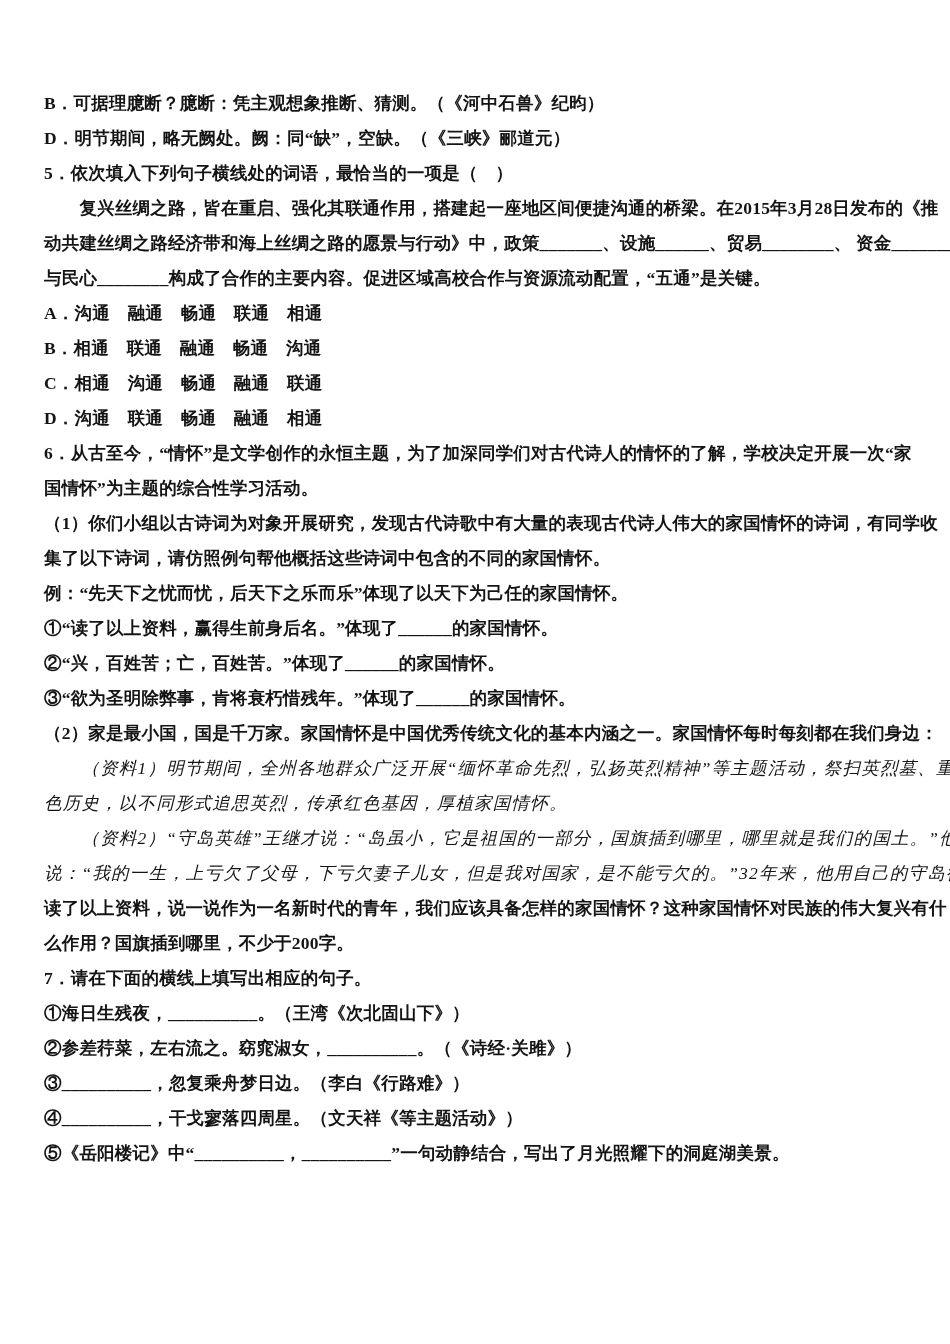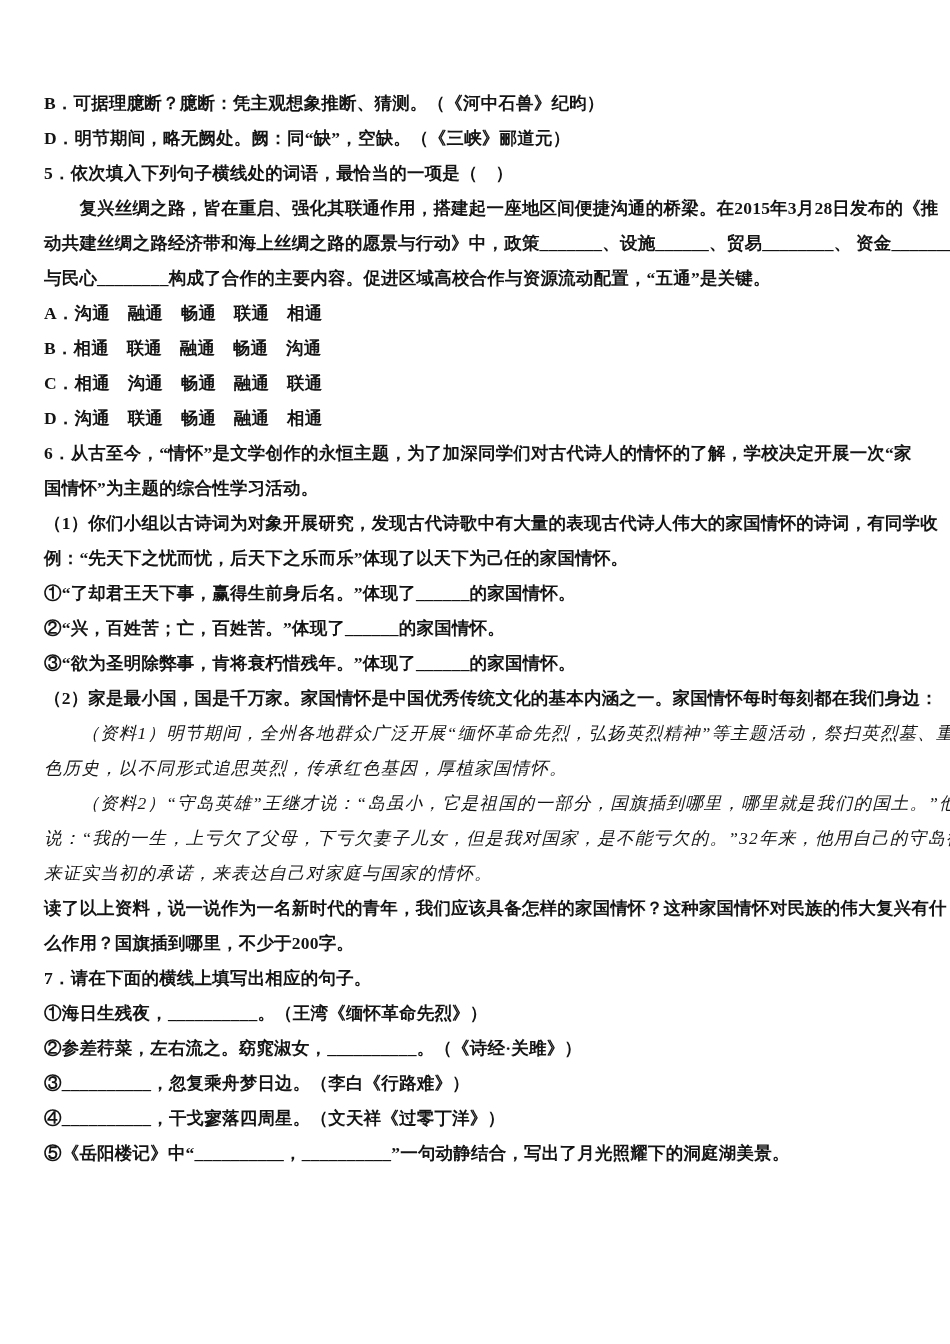--- a/index.html
+++ b/index.html
@@ -48,33 +48,33 @@
   <p class="line">动共建丝绸之路经济带和海上丝绸之路的愿景与行动》中，政策_______、设施______、贸易________、 资金_________</p>
   <p class="line">与民心________构成了合作的主要内容。促进区域高校合作与资源流动配置，“五通”是关键。</p>
   <p class="line">A．沟通　融通　畅通　联通　相通</p>
   <p class="line">B．相通　联通　融通　畅通　沟通</p>
   <p class="line">C．相通　沟通　畅通　融通　联通</p>
   <p class="line">D．沟通　联通　畅通　融通　相通</p>
 
   <p class="line">6．从古至今，“情怀”是文学创作的永恒主题，为了加深同学们对古代诗人的情怀的了解，学校决定开展一次“家</p>
   <p class="line">国情怀”为主题的综合性学习活动。</p>
   <p class="line">（1）你们小组以古诗词为对象开展研究，发现古代诗歌中有大量的表现古代诗人伟大的家国情怀的诗词，有同学收</p>
+  <p class="line">集了以下诗词，请仿照例句帮他概括这些诗词中包含的不同的家国情怀。</p>
   <p class="line">例：“先天下之忧而忧，后天下之乐而乐”体现了以天下为己任的家国情怀。</p>
-  <p class="line">①“了却君王天下事，赢得生前身后名。”体现了______的家国情怀。</p>
+  <p class="line">①“读了以上资料，赢得生前身后名。”体现了______的家国情怀。</p>
   <p class="line">②“兴，百姓苦；亡，百姓苦。”体现了______的家国情怀。</p>
   <p class="line">③“欲为圣明除弊事，肯将衰朽惜残年。”体现了______的家国情怀。</p>
   <p class="line">（2）家是最小国，国是千万家。家国情怀是中国优秀传统文化的基本内涵之一。家国情怀每时每刻都在我们身边：</p>
   <p class="line kaiti">　　（资料1）明节期间，全州各地群众广泛开展“缅怀革命先烈，弘扬英烈精神”等主题活动，祭扫英烈墓、重温红</p>
   <p class="line kaiti">色历史，以不同形式追思英烈，传承红色基因，厚植家国情怀。</p>
   <p class="line kaiti">　　（资料2）“守岛英雄”王继才说：“岛虽小，它是祖国的一部分，国旗插到哪里，哪里就是我们的国土。”他还</p>
   <p class="line kaiti">说：“我的一生，上亏欠了父母，下亏欠妻子儿女，但是我对国家，是不能亏欠的。”32年来，他用自己的守岛行动</p>
-  <p class="line kaiti">来证实当初的承诺，来表达自己对家庭与国家的情怀。</p>
   <p class="line">读了以上资料，说一说作为一名新时代的青年，我们应该具备怎样的家国情怀？这种家国情怀对民族的伟大复兴有什</p>
   <p class="line">么作用？国旗插到哪里，不少于200字。</p>
 
   <p class="line">7．请在下面的横线上填写出相应的句子。</p>
-  <p class="line">①海日生残夜，__________。（王湾《缅怀革命先烈》）</p>
+  <p class="line">①海日生残夜，__________。（王湾《次北固山下》）</p>
   <p class="line">②参差荇菜，左右流之。窈窕淑女，__________。（《诗经·关雎》）</p>
   <p class="line">③__________，忽复乘舟梦日边。（李白《行路难》）</p>
-  <p class="line">④__________，干戈寥落四周星。（文天祥《过零丁洋》）</p>
+  <p class="line">④__________，干戈寥落四周星。（文天祥《等主题活动》）</p>
   <p class="line">⑤《岳阳楼记》中“__________，__________”一句动静结合，写出了月光照耀下的洞庭湖美景。</p>
 
 </div>
 
 </body></html>

